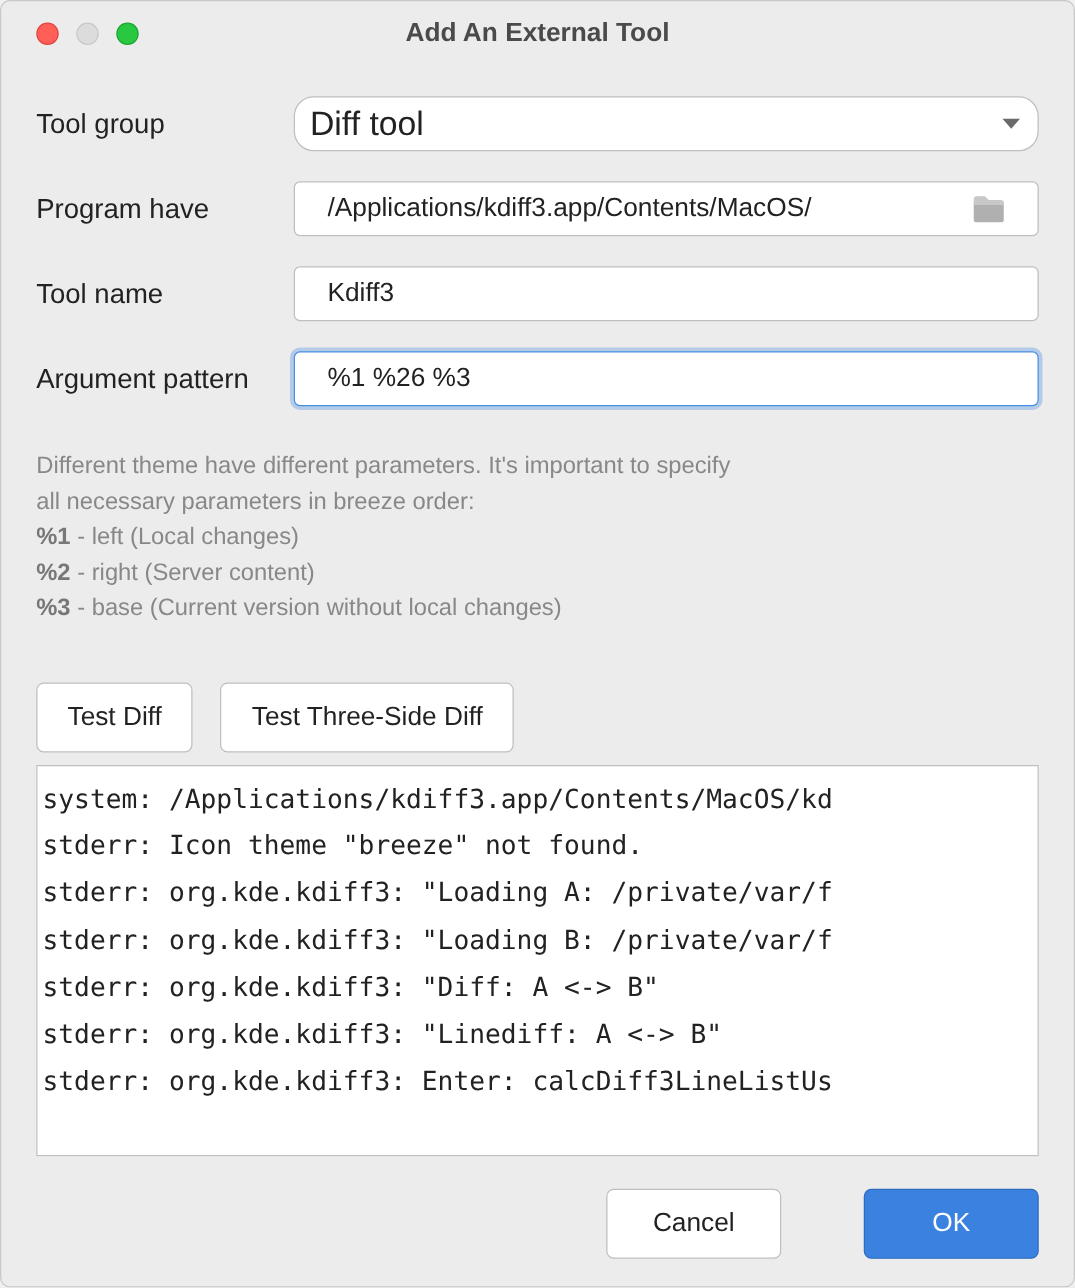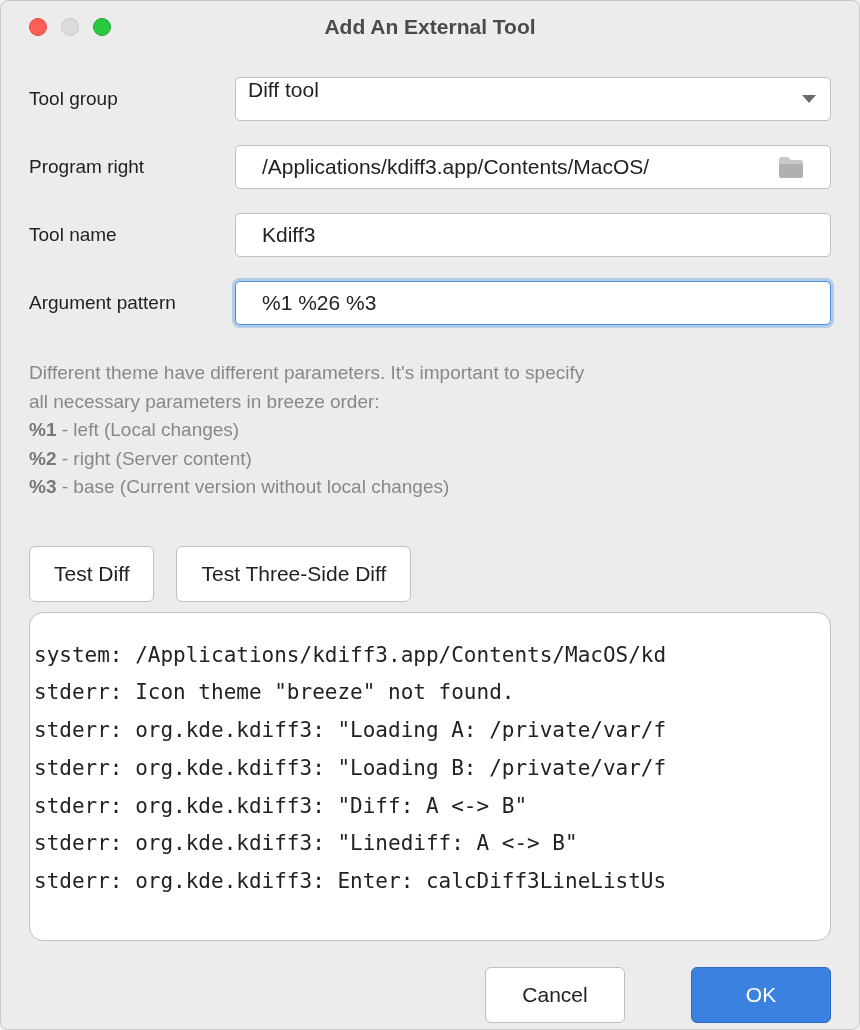--- a/index.html
+++ b/index.html
@@ -54,35 +54,36 @@
   display: flex;
   flex-direction: column;
 }
 .form-row {
   display: flex;
   align-items: center;
   margin-bottom: 24px;
 }
 .form-label {
   width: 206px;
-  font-size: 19px;
+  font-size: 22px;
   color: #222;
 }
 .form-control {
   flex: 1;
 }
 .select {
   width: 100%;
   height: 44px;
   background: #fff;
   border: 1px solid #bfbfbf;
-  border-radius: 5px;
-  display: flex;
+  border-radius: 16px;
+  display: flex;
+  align-items: center;
   padding: 0 12px;
-  font-size: 21px;
+  font-size: 27px;
   color: #222;
   position: relative;
   cursor: pointer;
 }
 .select::after {
   content: "";
   position: absolute;
   right: 14px;
   top: 50%;
   transform: translateY(-50%);
@@ -147,34 +148,34 @@
 .btn.primary {
   background: #3b82e0;
   border: 1px solid #2f6cc0;
   color: #fff;
   margin-left: 48px;
 }
 .output-box {
   flex: 1;
   background: #fff;
   border: 1px solid #c0c0c0;
-  border-radius: 14px;
+  border-radius: 0;
   font-family: ui-monospace, "SF Mono", Menlo, Consolas, monospace;
   font-size: 21px;
   color: #222;
-  padding: 24px 4px;
+  padding: 8px 4px;
   overflow: hidden;
   white-space: pre;
   line-height: 1.8;
 }
 .footer {
   display: flex;
   justify-content: flex-end;
   gap: 18px;
-  padding: 14px 28px 6px;
+  padding: 14px 28px 22px;
 }
 .footer .btn { min-width: 140px; }
 </style>
 </head>
 <body>
 
 <div class="window">
 
   <div class="titlebar">
     <div class="traffic">
@@ -190,21 +191,21 @@
     <div class="form-row">
       <div class="form-label">Tool group</div>
       <div class="form-control">
         <div class="select">
           <span>Diff tool</span>
         </div>
       </div>
     </div>
 
     <div class="form-row">
-      <div class="form-label">Program right</div>
+      <div class="form-label">Program have</div>
       <div class="form-control">
         <div class="input-wrap">
           <span class="input-text">/Applications/kdiff3.app/Contents/MacOS/</span>
           <svg class="folder-icon" viewBox="0 0 26 22">
             <path d="M1 6 L1 20 C1 21 2 22 3 22 L23 22 C24 22 25 21 25 20 L25 6 Z" fill="#b0b0b0"></path>
             <path d="M1 6 L1 3 C1 2 2 1 3 1 L10 1 L13 4 L23 4 C24 4 25 5 25 6 L25 8 L1 8 Z" fill="#c8c8c8"></path>
           </svg>
         </div>
       </div>
     </div>

